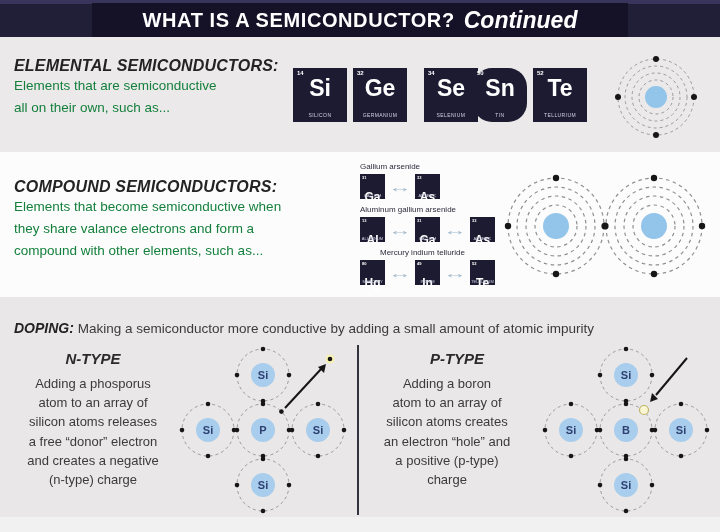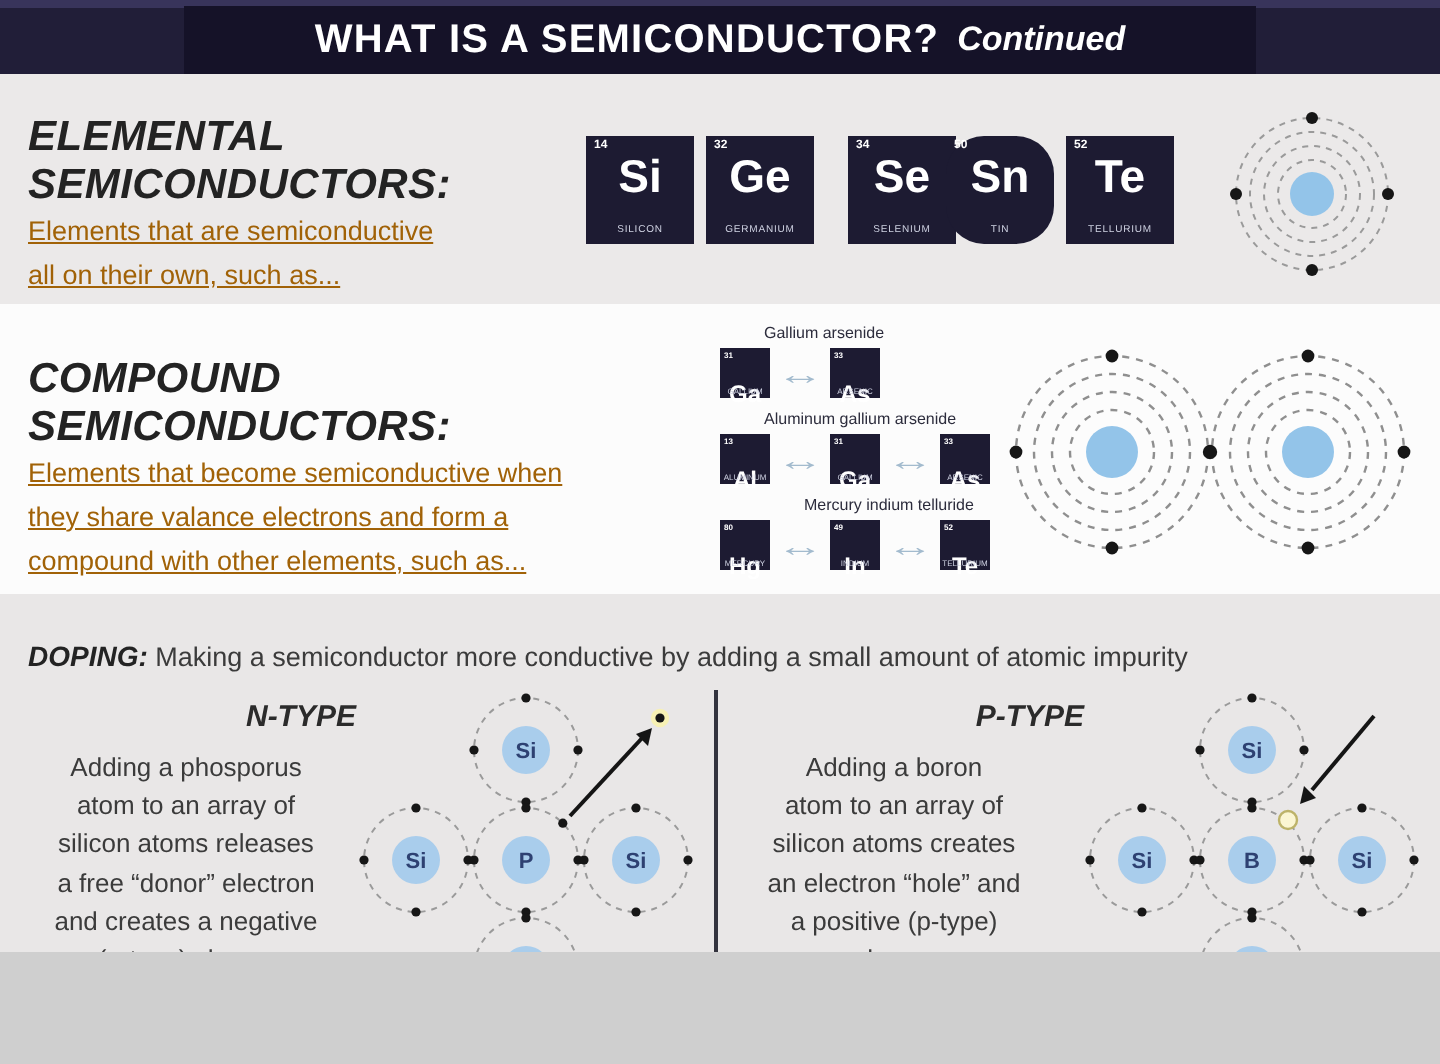--- a/index.html
+++ b/index.html
@@ -1,34 +1,34 @@
 <!DOCTYPE html>
 <html><head>
 <meta charset="utf-8">
 <style>
   html,body{margin:0;padding:0;background:#cfcfcf;}
-  .stage{position:relative;width:720px;height:476px;overflow:hidden;
+  .stage{position:relative;width:720px;height:532px;overflow:hidden;
          font-family:"Liberation Sans",sans-serif;background:#ebe9e9;}
 
   
   .topbar{position:absolute;left:0;top:0;width:720px;height:37px;background:#211e38;}
   .topstrip{position:absolute;left:0;top:0;width:720px;height:4px;background:#38345b;}
   .titlebox{position:absolute;left:92px;top:3px;width:536px;height:34px;background:#151228;
             display:flex;align-items:center;justify-content:center;gap:9px;}
   .title{color:#ffffff;font-size:20px;font-weight:bold;letter-spacing:.6px;}
-  .subtitle{color:#ffffff;font-size:17px;font-weight:bold;font-style:italic;}
+  .subtitle{color:#ffffff;font-size:23px;font-weight:bold;font-style:italic;}
 
   
   .sec1{position:absolute;left:0;top:37px;width:720px;height:115px;background:#ebe9e9;}
   .sec2{position:absolute;left:0;top:152px;width:720px;height:145px;background:#fcfcfc;}
   .sec3{position:absolute;left:0;top:297px;width:720px;height:220px;background:#e9e7e7;}
   .footerstrip{position:absolute;left:0;top:517px;width:720px;height:15px;background:#f2f1f1;}
 
-  h2{margin:0;font-size:21px;font-weight:bold;font-style:italic;color:#232323;letter-spacing:.2px;}
-  .body{margin:0;font-size:13.5px;color:#a16207;line-height:1.62;text-decoration:underline;}
+  h2{margin:0;font-size:16px;font-weight:bold;font-style:italic;color:#232323;letter-spacing:.2px;}
+  .body{margin:0;font-size:13.5px;color:#15803d;line-height:1.62;}
   .pre{white-space:pre-line;}
 
   .s1-text{position:absolute;left:14px;top:20px;width:270px;}
   .s2-text{position:absolute;left:14px;top:26px;width:340px;}
 
   
   .tile{position:absolute;width:54px;height:54px;background:#1d1b32;color:#fff;}
   .tile .num{position:absolute;left:4px;top:2px;font-size:6px;font-weight:bold;}
   .tile .sym{position:absolute;left:0;top:7px;width:100%;text-align:center;
              font-size:23px;font-weight:bold;}
@@ -36,29 +36,29 @@
              font-size:5px;letter-spacing:.4px;color:#cfd2e2;}
 
   .mini{position:relative;width:25px;height:25px;background:#1d1b32;color:#fff;flex:0 0 auto;}
   .mini .num{position:absolute;left:2px;top:1px;font-size:4px;font-weight:bold;}
   .mini .sym{position:absolute;left:0;top:16px;width:100%;text-align:center;
              font-size:12px;font-weight:bold;}
   .mini .nam{position:absolute;left:0;bottom:1px;width:100%;text-align:center;
              font-size:4px;color:#cfd2e2;}
 
   .cmprow{position:absolute;display:flex;align-items:center;gap:4px;}
-  .cmplabel{position:absolute;font-size:8px;color:#2c2c3c;margin-left:22px;}
+  .cmplabel{position:absolute;font-size:8px;color:#2c2c3c;}
   .dblarrow{display:inline-block;color:#a3bbce;font-size:14px;font-weight:bold;
             transform:scaleX(1.7);width:22px;text-align:center;}
 
   
   .dopeline{position:absolute;left:14px;top:306px;font-size:13.5px;color:#3b3b3b;}
   .dopehead{font-weight:bold;font-style:italic;color:#232323;font-size:14px;}
   .coltitle{position:absolute;font-size:15px;font-weight:bold;font-style:italic;
-            color:#2b2b2b;text-align:right;width:170px;}
+            color:#2b2b2b;text-align:center;width:170px;}
   .colbody{position:absolute;font-size:13px;color:#3b3b3b;text-align:center;width:176px;
            line-height:1.48;white-space:pre-line;}
   .divider{position:absolute;left:357px;top:345px;width:2px;height:170px;background:#33333e;}
 
   
   .orbit{fill:none;stroke:#9a9a9a;stroke-width:1;stroke-dasharray:3 3;}
   .orbit2{fill:none;stroke:#8f8f8f;stroke-width:1.2;stroke-dasharray:3.5 3.5;}
   .nuc{fill:#93c4e9;}
   .nuc3{fill:#a9cdec;}
   .e{fill:#161616;}

